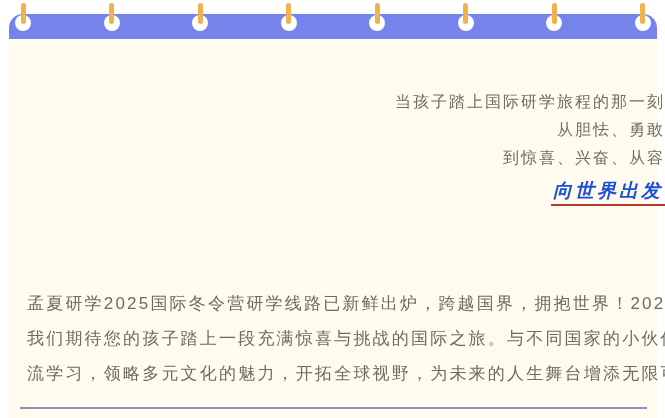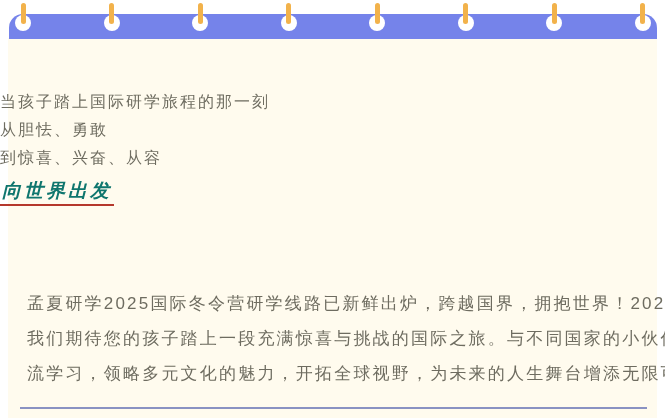--- a/index.html
+++ b/index.html
@@ -43,30 +43,30 @@
   }
   .pin-stick {
     position: absolute; top: 1px; left: 5.5px;
     width: 5px; height: 21px;
     background: #f2b24b; border-radius: 3px;
   }
   
   .intro {
     position: absolute;
     left: 0; top: 88px; width: 665px;
-    text-align: left;
+    text-align: right;
     color: #6e6c60;
     font-size: 16px;
     letter-spacing: 2px;
   }
   .intro-line { line-height: 28px; }
   .highlight {
     display: inline-block;
     margin-top: 8px;
-    color: #0f766e;
+    color: #1d4ed8;
     font-size: 19px;
     font-weight: bold;
     font-style: italic;
     letter-spacing: 3px;
     border-bottom: 2px solid #b5382c;
     padding: 0 2px 2px 2px;
     line-height: 22px;
   }
   
   .paragraph {

